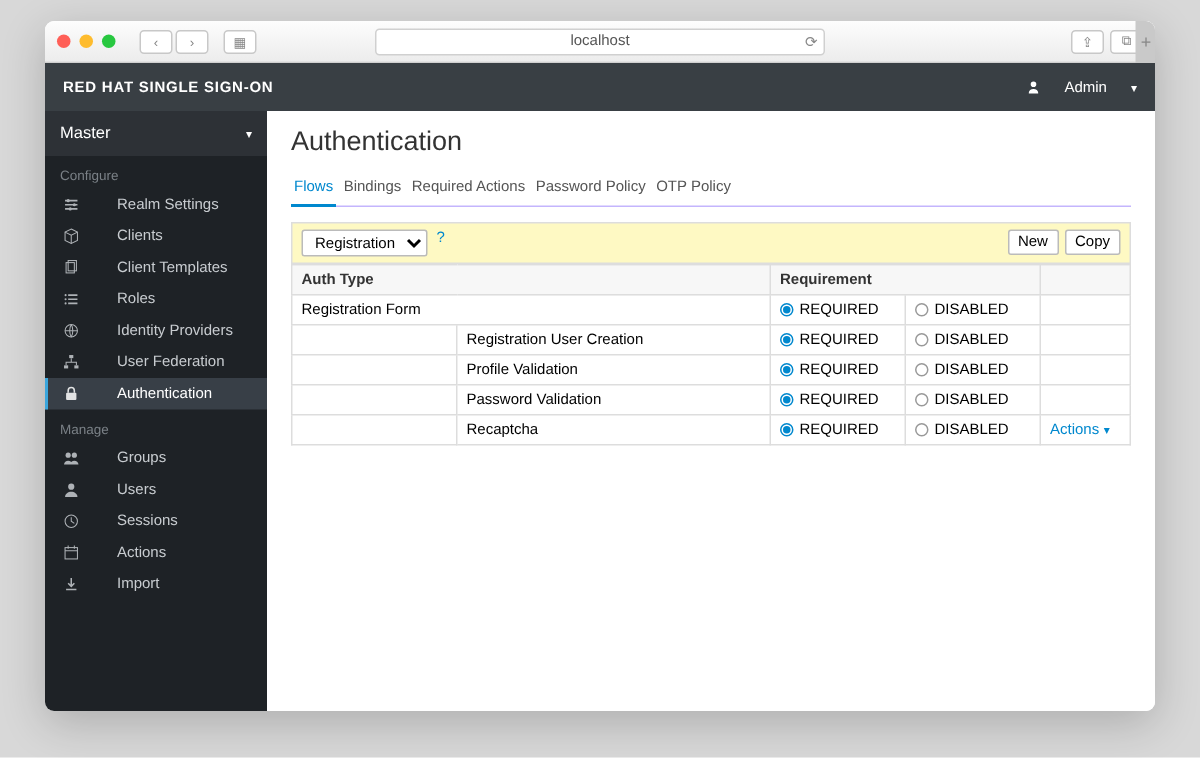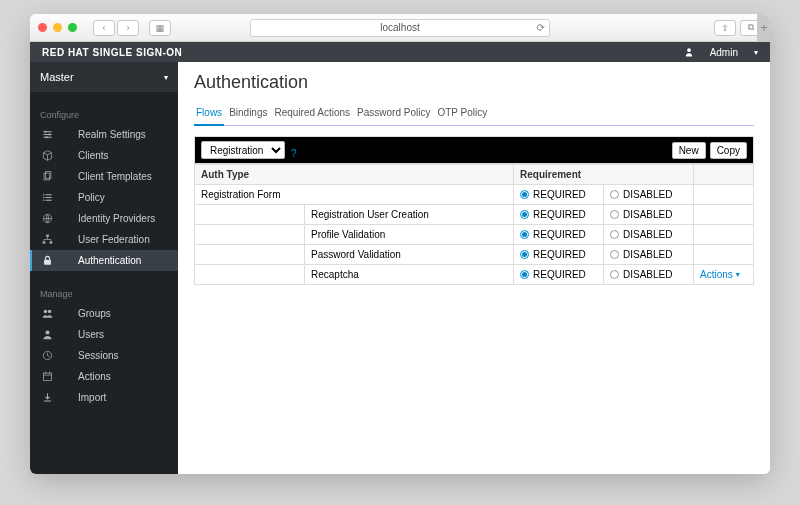--- a/index.html
+++ b/index.html
@@ -7,39 +7,39 @@
   .window { position: absolute; left: 30px; top: 14px; width: 740px; height: 460px; background: #fff; border-radius: 6px; box-shadow: 0 8px 30px rgba(0,0,0,0.2); overflow: hidden; display:flex; flex-direction:column; }
   .chrome { height: 28px; background: linear-gradient(#fdfdfd,#ececec); border-bottom: 1px solid #d0d0d0; display:flex; align-items:center; padding:0 8px; gap:6px; position:relative; }
   .tl { width:9px; height:9px; border-radius:50%; }
   .tl.r{background:#ff5f57} .tl.y{background:#febc2e} .tl.g{background:#28c840}
   .chrome .navbtns { display:flex; gap:2px; margin-left:10px; }
   .chrome .sq { width:22px; height:16px; border:1px solid #c8c8c8; border-radius:3px; background:#fff; display:flex; align-items:center; justify-content:center; font-size:9px; color:#888; }
   .urlbar { position:absolute; left:50%; transform:translateX(-50%); width:300px; height:18px; background:#fff; border:1px solid #d0d0d0; border-radius:3px; display:flex; align-items:center; justify-content:center; font-size:10px; color:#555; }
   .urlbar .reload { position:absolute; right:4px; font-size:10px; color:#888; }
   .chrome .right { margin-left:auto; display:flex; gap:4px; }
   .app { flex:1; display:flex; flex-direction:column; }
-  .topbar { height:20px; background:#393f44; color:#fff; display:flex; align-items:center; padding:0 12px; font-size:10px; }
+  .topbar { height:32px; background:#393f44; color:#fff; display:flex; align-items:center; padding:0 12px; font-size:10px; }
   .topbar .brand { font-weight:700; letter-spacing:.5px; }
   .topbar .user { margin-left:auto; display:flex; align-items:center; gap:16px; }
   .topbar .user svg{width:10px;height:10px;fill:#fff}
   .body { flex:1; display:flex; min-height:0; }
   .sidebar { width:148px; background:#1e2226; color:#c8ccd0; display:flex; flex-direction:column; font-size:10px; }
   .realm { height:30px; background:#2d3136; display:flex; align-items:center; padding:0 10px; font-size:11px; color:#fff; justify-content:space-between; }
-  .sec-label { padding:18px 10px 4px; color:#7a8086; font-size:9px; }
+  .sec-label { padding:8px 10px 4px; color:#7a8086; font-size:9px; }
   .nav-item { display:flex; align-items:center; gap:25px; padding:5px 10px; cursor:pointer; color:#c8ccd0; border-left:2px solid transparent; }
   .nav-item.active { background:#383f47; border-left-color:#39a5dc; color:#fff; }
   .nav-item .ic { width:11px; height:11px; display:flex; align-items:center; justify-content:center; opacity:.85; }
   .nav-item .ic svg{width:11px;height:11px;fill:#c8ccd0}
   .nav-item.active .ic svg{fill:#fff}
   .main { flex:1; background:#fff; padding:10px 16px; overflow:auto; }
   .page-title { font-size:18px; font-weight:400; color:#333; margin-bottom:8px; }
   .tabs { display:flex; gap:3px; border-bottom:1px solid #c4b5fd; font-size:10px; margin-bottom:10px; }
   .tab { padding:6px 2px; color:#555; cursor:pointer; border-bottom:2px solid transparent; margin-bottom:-1px; }
   .tab.active { color:#0088ce; border-bottom-color:#0088ce; }
-  .toolbar { display:flex; align-items:flex-end; gap:6px; background:#000000; border:1px solid #ddd; padding:4px 6px; font-size:10px; }
+  .toolbar { display:flex; align-items:flex-start; gap:6px; background:#fef9c3; border:1px solid #ddd; padding:4px 6px; font-size:10px; }
   .select { height:18px; border:1px solid #bbb; border-radius:2px; background:#fff; font-size:10px; padding:0 4px; }
   .help { color:#0088ce; font-size:10px; }
   .toolbar .right { margin-left:auto; display:flex; gap:4px; }
   .btn { border:1px solid #bbb; background:#fff; font-size:10px; padding:2px 6px; border-radius:2px; cursor:pointer; }
   table { width:100%; border-collapse:collapse; font-size:10px; }
   th, td { border:1px solid #ddd; padding:4px 6px; text-align:left; vertical-align:middle; height:20px; }
   th { background:#f7f7f7; font-weight:600; color:#333; }
   .reqcell { display:flex; align-items:center; gap:4px; }
   .radio { width:9px; height:9px; border:1px solid #999; border-radius:50%; display:inline-flex; align-items:center; justify-content:center; }
   .radio.on { border-color:#0088ce; }
@@ -123,21 +123,21 @@
             </div>
             <div class="nav-item">
               <span class="ic">
                 <svg viewBox="0 0 16 16">
                   <path d="M5 4h9M5 8h9M5 12h9" stroke="currentColor" stroke-width="1.5"></path>
                   <circle cx="2.5" cy="4" r="1"></circle>
                   <circle cx="2.5" cy="8" r="1"></circle>
                   <circle cx="2.5" cy="12" r="1"></circle>
                 </svg>
               </span>
-              <span>Policy</span>
+              <span>Roles</span>
             </div>
             <div class="nav-item">
               <span class="ic">
                 <svg viewBox="0 0 16 16">
                   <circle cx="8" cy="8" r="6" fill="none" stroke="currentColor"></circle>
                   <path d="M2 8h12M8 2c2 3 2 9 0 12M8 2c-2 3-2 9 0 12" fill="none" stroke="currentColor"></path>
                 </svg>
               </span>
               <span>Identity Providers</span>
             </div>

